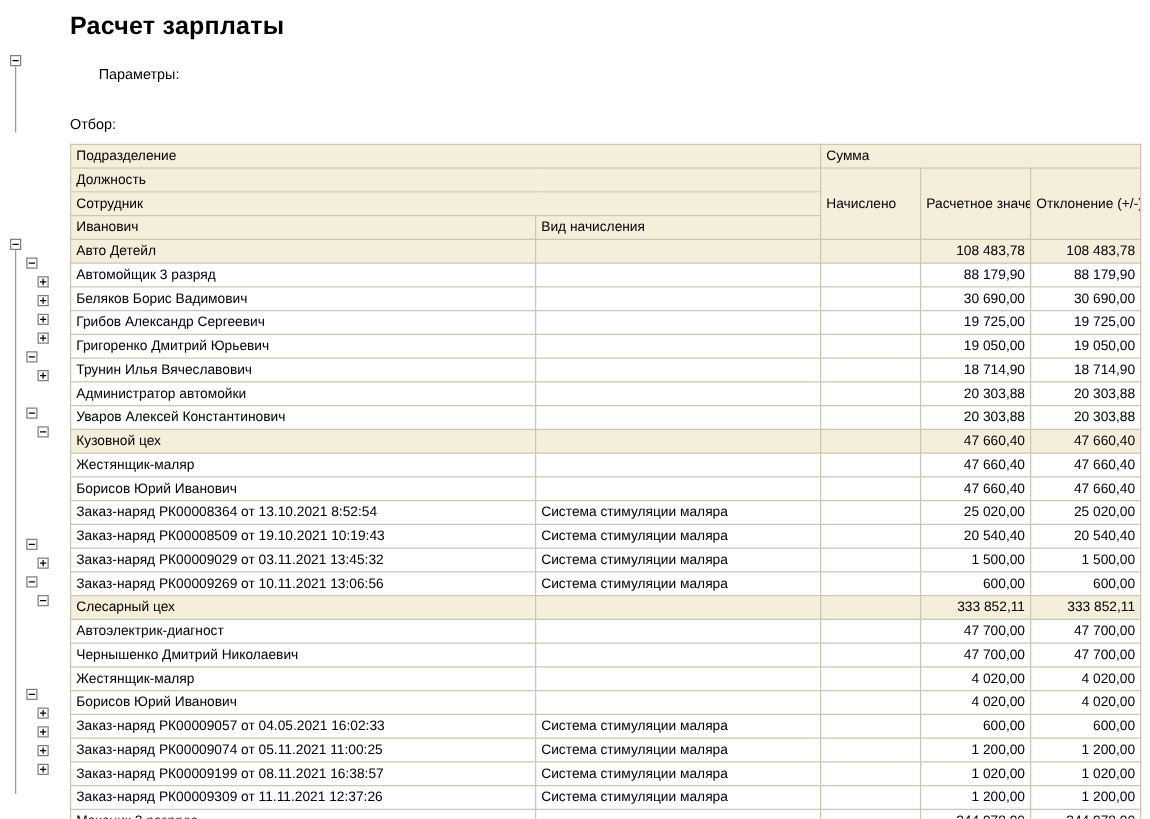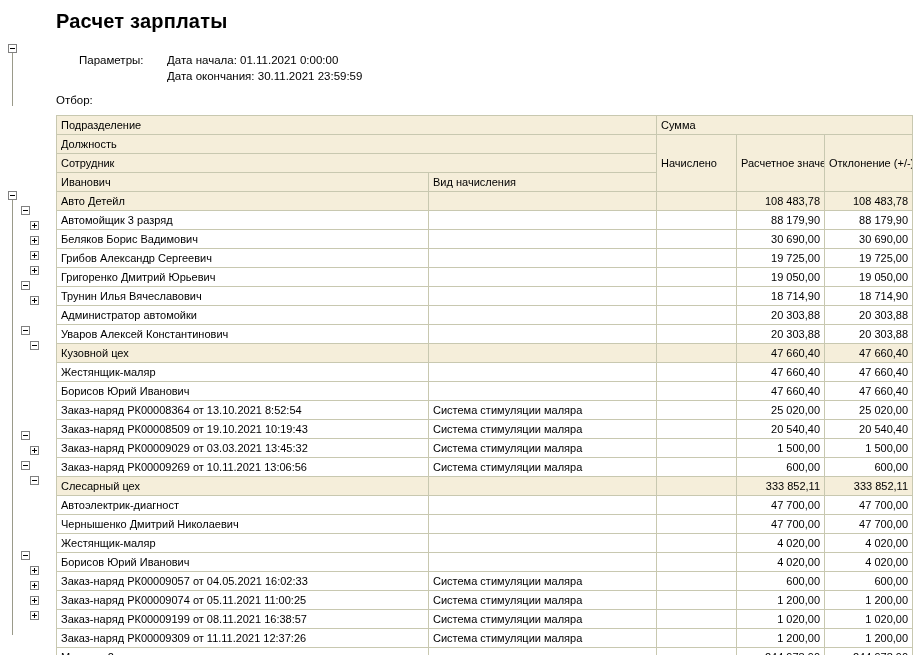--- a/index.html
+++ b/index.html
@@ -161,25 +161,23 @@
     <div class="grp-box plus" style="left:30px; top:581px;"></div>
     <div class="grp-box plus" style="left:30px; top:596px;"></div>
     <div class="grp-box plus" style="left:30px; top:611px;"></div>
   </div>
 
   <div class="title">Расчет зарплаты</div>
 
   <div class="params">
     <div class="params-row">
       <span class="params-label">Параметры:</span>
-      <span>Дата начала: 01.11.2021 0:00:00</span>
     </div>
     <div class="params-row">
       <span class="params-label"></span>
-      <span>Дата окончания: 30.11.2021 23:59:59</span>
     </div>
   </div>
 
   <div class="selection">Отбор:</div>
 
   <table class="report">
     <colgroup>
       <col class="c-name">
         <col class="c-kind">
         <col class="c-accr">
@@ -291,21 +289,21 @@
           <td class="num">25 020,00</td>
         </tr>
         <tr class="lvl3">
           <td class="ind3">Заказ-наряд РК00008509 от 19.10.2021 10:19:43</td>
           <td>Система стимуляции маляра</td>
           <td class="num"></td>
           <td class="num">20 540,40</td>
           <td class="num">20 540,40</td>
         </tr>
         <tr class="lvl3">
-          <td class="ind3">Заказ-наряд РК00009029 от 03.03.2021 13:45:32</td>
+          <td class="ind3">Заказ-наряд РК00009029 от 03.11.2021 13:45:32</td>
           <td>Система стимуляции маляра</td>
           <td class="num"></td>
           <td class="num">1 500,00</td>
           <td class="num">1 500,00</td>
         </tr>
         <tr class="lvl3">
           <td class="ind3">Заказ-наряд РК00009269 от 10.11.2021 13:06:56</td>
           <td>Система стимуляции маляра</td>
           <td class="num"></td>
           <td class="num">600,00</td>

